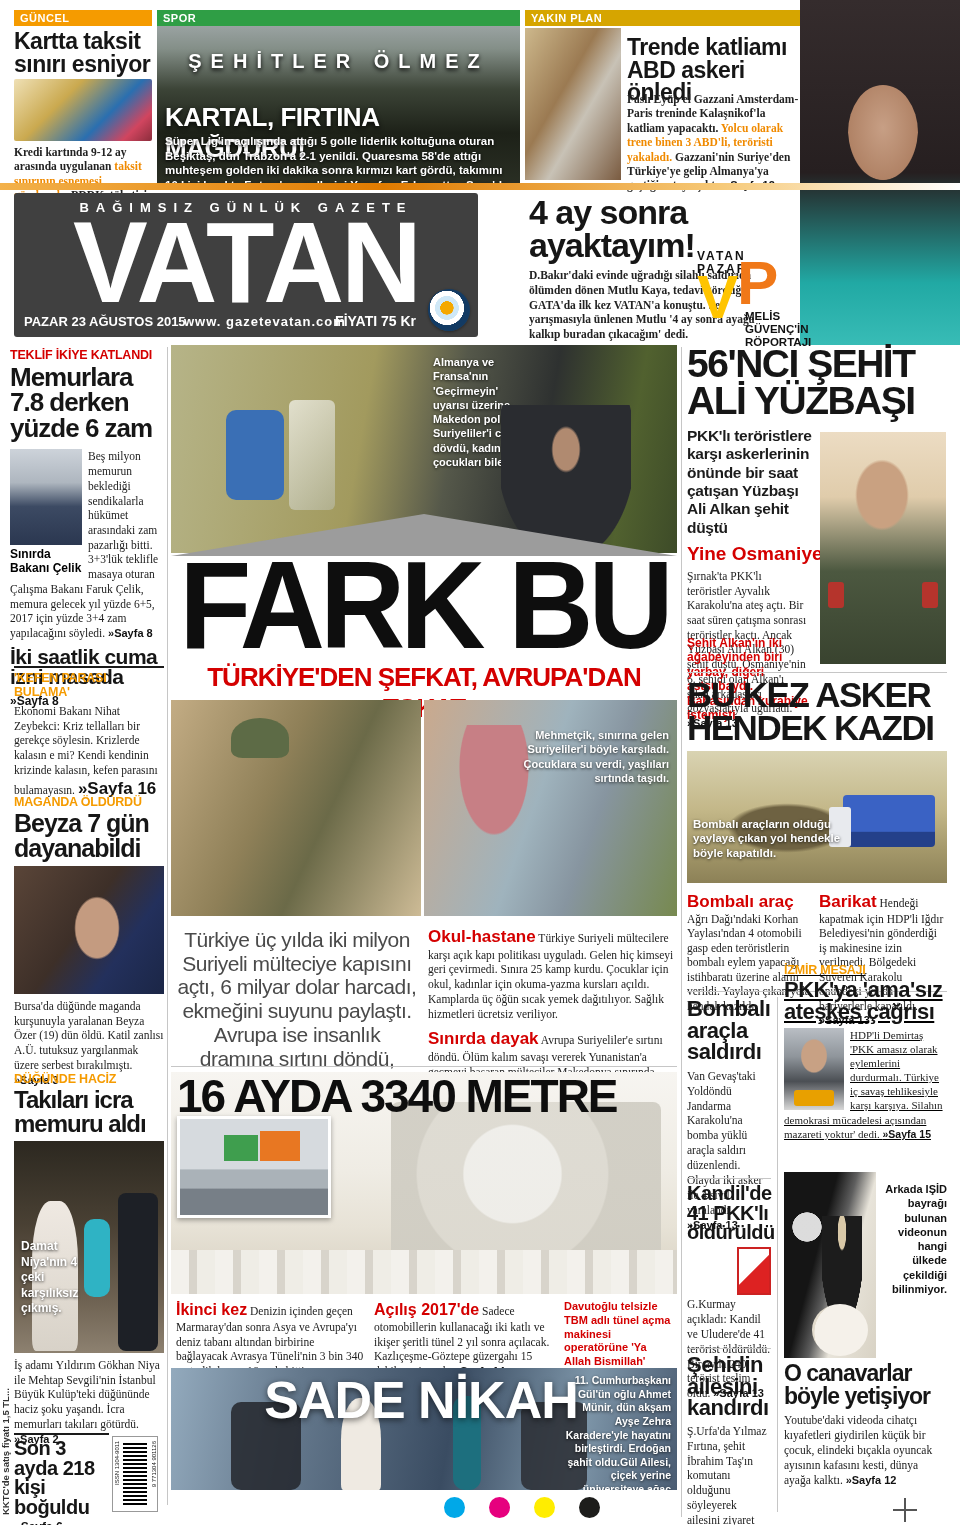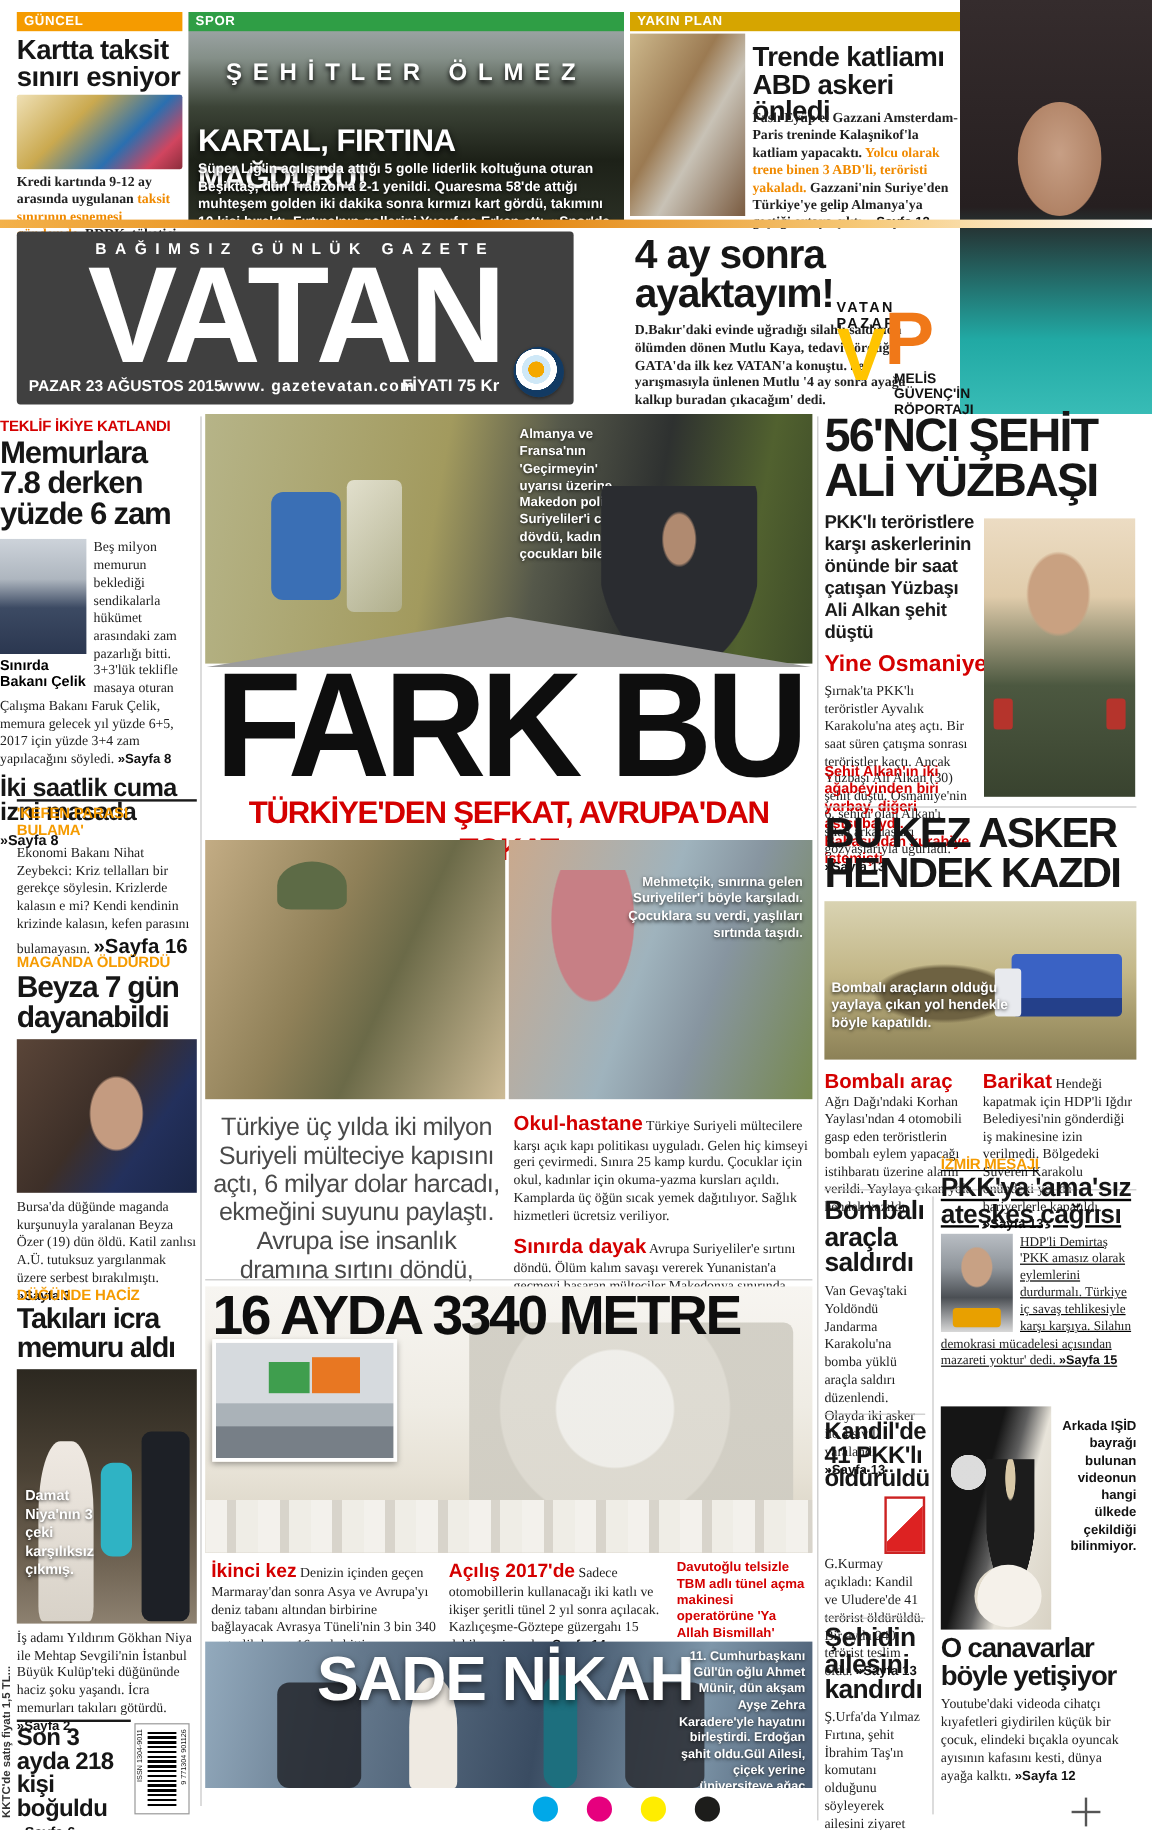--- a/index.html
+++ b/index.html
@@ -85,21 +85,21 @@
     <div class="abs" style="left:48px;top:60px;font-weight:bold;font-size:11.5px;color:#111;line-height:1.15;">
       <div>MELİS GÜVENÇ'İN</div>
         <div>RÖPORTAJI</div>
     </div>
   </div>
 
   <div class="abs vrule" style="left:167px;top:347px;height:1158px;"></div>
   <div class="abs vrule" style="left:681px;top:347px;height:1170px;"></div>
   <div class="abs vrule" style="left:777px;top:997px;height:515px;"></div>
 
-  <div class="abs" style="left:0;top:348px;width:150px;">
+  <div class="abs" style="left:10px;top:348px;width:150px;">
     <div class="kick-red">TEKLİF İKİYE KATLANDI</div>
     <div class="hl" style="font-size:26px;letter-spacing:-1px;margin-top:3px;">Memurlara 7.8 derken yüzde 6 zam</div>
     <div style="margin-top:8px;overflow:hidden;">
       <div style="float:left;width:72px;margin:0 6px 2px 0;">
         <div class="photo" style="width:72px;height:96px;background:linear-gradient(180deg,#cdd3da 0%,#aeb6bf 35%,#3c4a63 60%,#2b3750 100%);"></div>
         <div style="font-weight:bold;font-size:12px;line-height:1.1;margin-top:3px;">Sınırda Bakanı Çelik</div>
       </div>
       <div class="serif" style="font-size:11.5px;line-height:1.28;">
         <span>Beş milyon memurun beklediği sendikalarla hükümet arasındaki zam pazarlığı bitti. 3+3'lük teklifle masaya oturan Çalışma Bakanı Faruk Çelik, memura gelecek yıl yüzde 6+5, 2017 için yüzde 3+4 zam yapılacağını söyledi. </span><span class="pgref" style="font-size:11px;">»Sayfa 8</span>
       </div>
@@ -127,21 +127,21 @@
     </div>
   </div>
 
   <div class="abs" style="left:14px;top:1072px;width:150px;">
     <div class="kick-org">DÜĞÜNDE HACİZ</div>
     <div class="hl" style="font-size:24px;letter-spacing:-1px;margin-top:2px;">Takıları icra memuru aldı</div>
     <div class="photo" style="position:relative;width:150px;height:212px;margin-top:6px;background:linear-gradient(180deg,#2c2820 0%,#4a4134 40%,#6e6252 75%,#8d8170 100%);">
       <div class="abs" style="left:18px;top:60px;width:46px;height:150px;background:linear-gradient(180deg,#efe9e2,#d8d2c8);border-radius:40% 40% 8% 8%;"></div>
       <div class="abs" style="left:70px;top:78px;width:26px;height:78px;background:#2fb3c4;border-radius:10px;"></div>
       <div class="abs" style="left:104px;top:52px;width:40px;height:158px;background:#1d2026;border-radius:8px;"></div>
-      <div class="abs cap-white" style="left:7px;top:98px;width:74px;font-size:12px;">Damat Niya'nın 3 çeki karşılıksız çıkmış.</div>
+      <div class="abs cap-white" style="left:7px;top:98px;width:74px;font-size:12px;">Damat Niya'nın 4 çeki karşılıksız çıkmış.</div>
     </div>
     <div class="serif" style="font-size:11.5px;line-height:1.28;margin-top:5px;">
       <span>İş adamı Yıldırım Gökhan Niya ile Mehtap Sevgili'nin İstanbul Büyük Kulüp'teki düğününde haciz şoku yaşandı. İcra memurları takıları götürdü. </span><span class="pgref" style="font-size:11px;">»Sayfa 2</span>
     </div>
   </div>
 
   <div class="abs vert" style="left:0px;top:1355px;height:160px;font-size:9.5px;color:#333;font-weight:bold;">KKTC'de satış fiyatı 1,5 TL...</div>
 
   <div class="abs" style="left:14px;top:1433px;width:95px;border-top:2px solid #1a1a1a;padding-top:4px;">
     <div class="hl" style="font-size:20px;letter-spacing:-.5px;">Son 3 ayda 218 kişi boğuldu</div>

